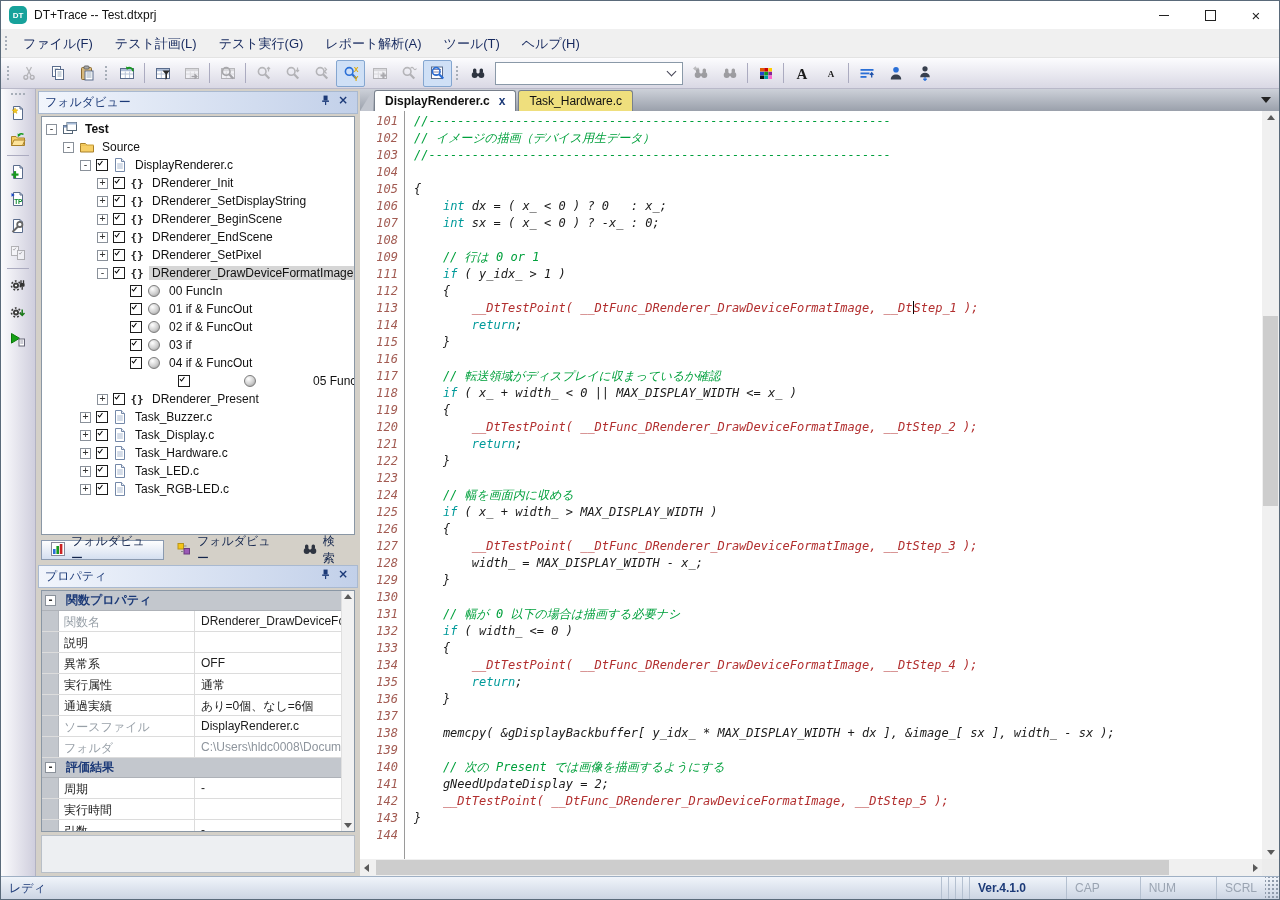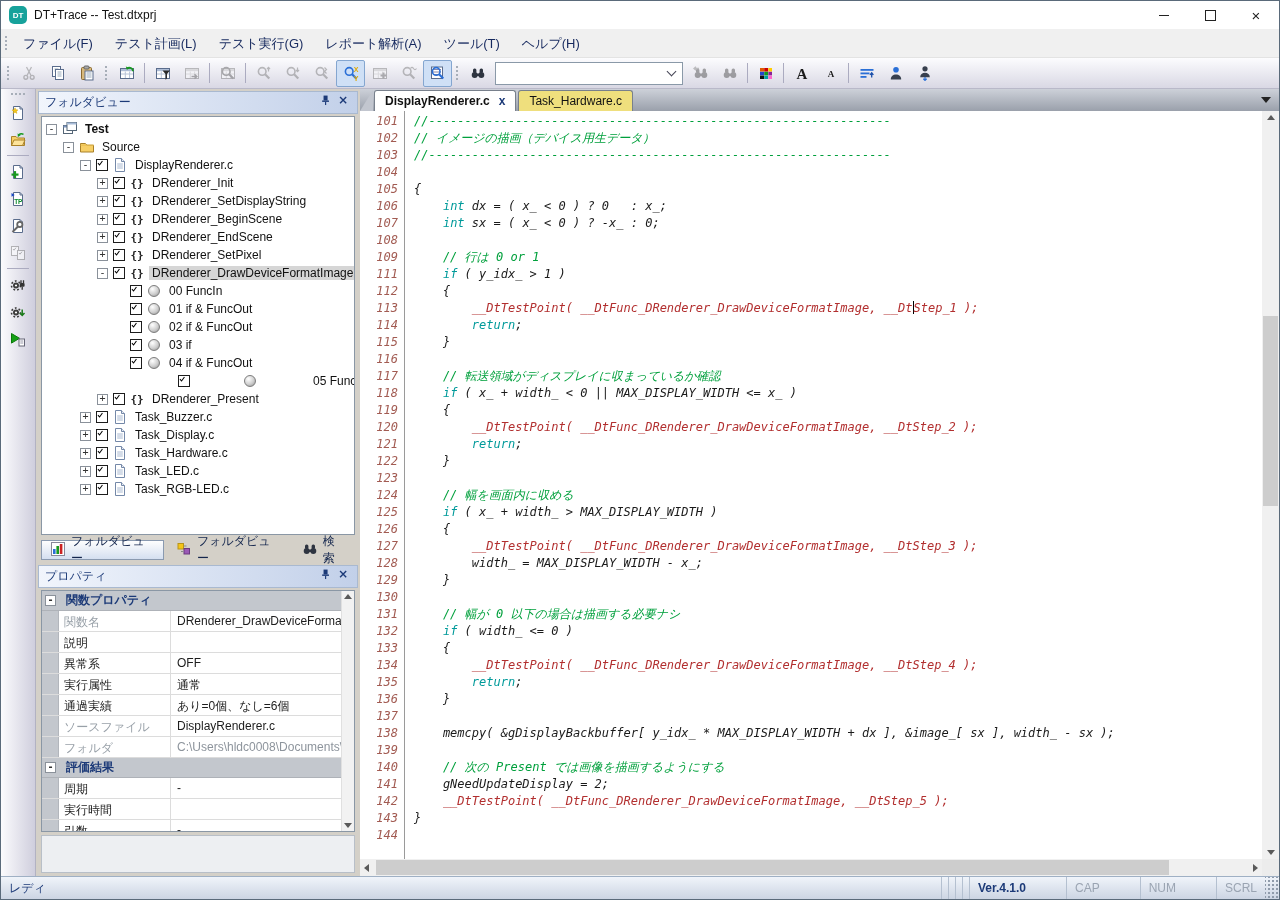--- a/index.html
+++ b/index.html
@@ -70,21 +70,21 @@
     box-sizing:border-box;border:1px solid transparent;}
   .ptab.active{background:linear-gradient(#fefefe,#d4dff0);border:1px solid #8a9ab0;}
   
   .props-panel{flex:1;display:flex;flex-direction:column;min-height:0;}
   .props-box{margin:2px 3px 0 3px;background:#fff;border:1px solid #8a97a5;position:relative;
     height:240px;overflow:hidden;flex:none;}
   .prow{display:flex;height:20px;border-bottom:1px solid #dcdcdc;font-size:12px;align-items:stretch;}
   .prow-group{height:19px;background:#c3c7cd;color:#1c3a78;font-weight:bold;display:flex;align-items:center;
     padding-left:3px;gap:5px;font-size:12px;border-bottom:1px solid #aeb2b8;}
   .pstrip{width:16px;background:#c3c7cd;border-right:1px solid #b2b6bc;flex:none;}
-  .plabel{width:112px;padding:3px 5px 0 5px;border-right:1px solid #dcdcdc;color:#1d1d1d;flex:none;
+  .plabel{width:136px;padding:3px 5px 0 5px;border-right:1px solid #dcdcdc;color:#1d1d1d;flex:none;
     overflow:hidden;white-space:nowrap;box-sizing:border-box;}
   .pvalue{flex:1;padding:3px 6px 0 6px;color:#1d1d1d;overflow:hidden;white-space:nowrap;margin-right:13px;}
   .plabel.gray{color:#98a0a8;}
   .pvalue.gray{color:#8d949c;}
   .pscroll{position:absolute;top:0;right:0;bottom:0;width:13px;background:#f2f2f2;border-left:1px solid #e0e0e0;
     display:flex;flex-direction:column;justify-content:space-between;align-items:center;padding:3px 0;box-sizing:border-box;}
   .props-blank{flex:1;margin:3px 3px 3px 3px;background:#edeff2;border:1px solid #b8bfc8;}
   
   .editor-col{flex:1;display:flex;flex-direction:column;min-width:0;background:#d4d0c8;padding-top:0;}
   .tabbar{height:22px;background:linear-gradient(#cdd1d9,#9aa0ab);display:flex;align-items:flex-end;

